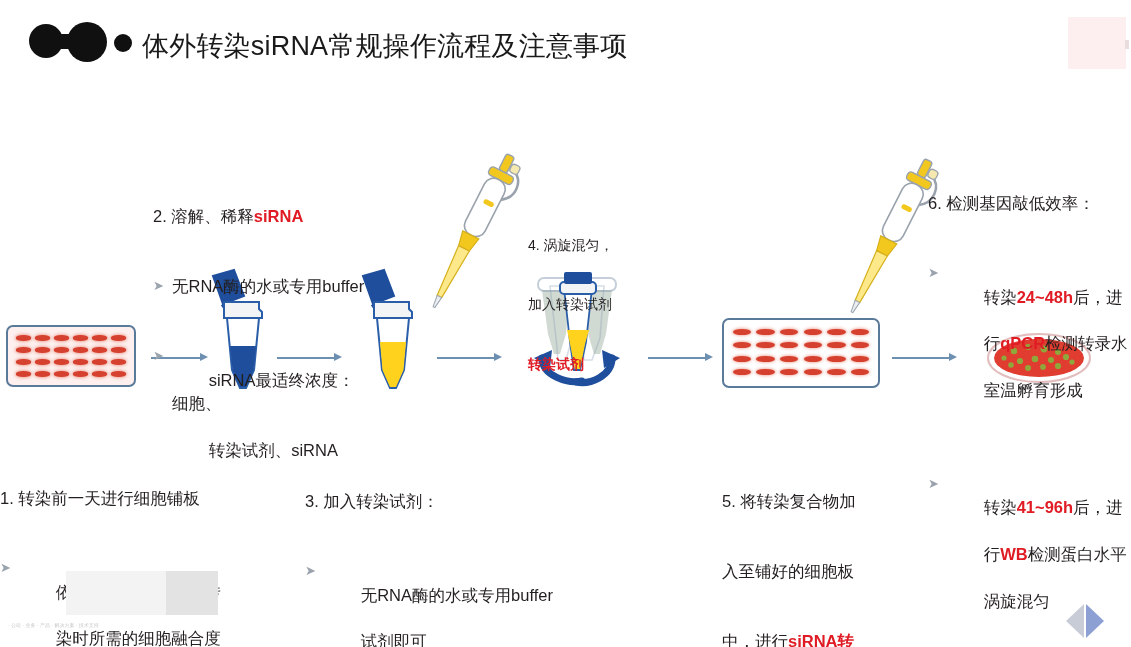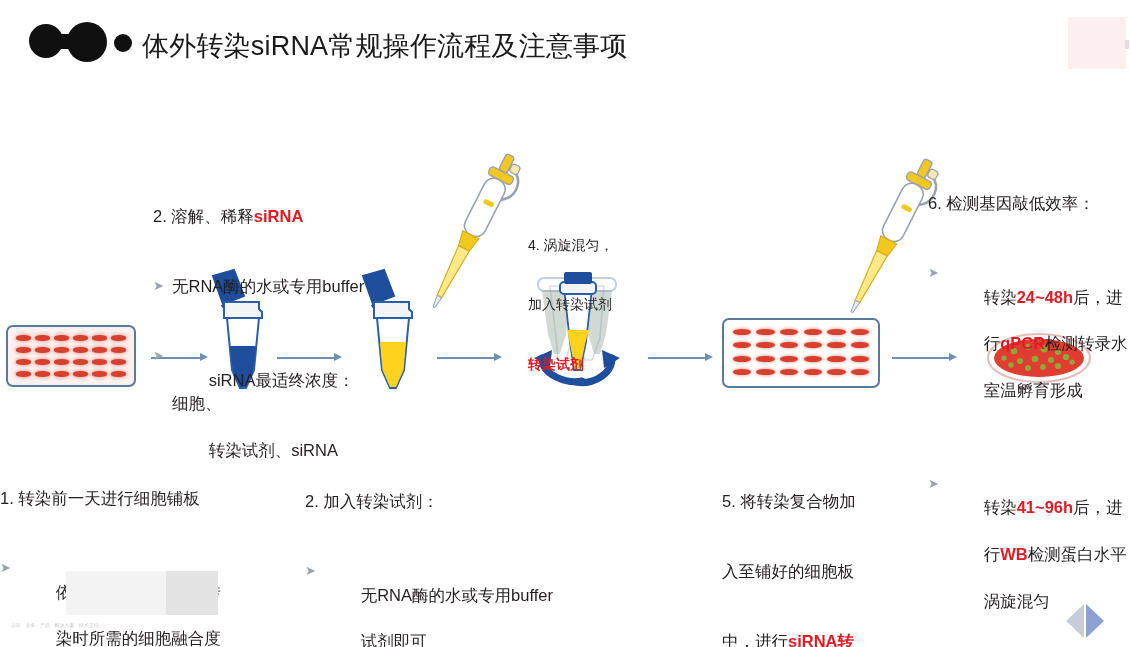--- a/index.html
+++ b/index.html
@@ -501,21 +501,21 @@
     <div class="bullet-row">
       <span class="bullet-mark">➤</span>
       <span class="bullet-body">
         <span>siRNA最适终浓度：细胞、</span><br>
         <span>转染试剂、siRNA</span>
       </span>
     </div>
   </div>
 
   <div class="txt" id="step3-text">
-    <div>2. 加入转染试剂：</div>
+    <div>3. 加入转染试剂：</div>
     <div class="bullet-row">
       <span class="bullet-mark">➤</span>
       <span class="bullet-body">
         <span>无RNA酶的水或专用buffer</span><br>
         <span>试剂即可</span>
       </span>
     </div>
     
   </div>
 

